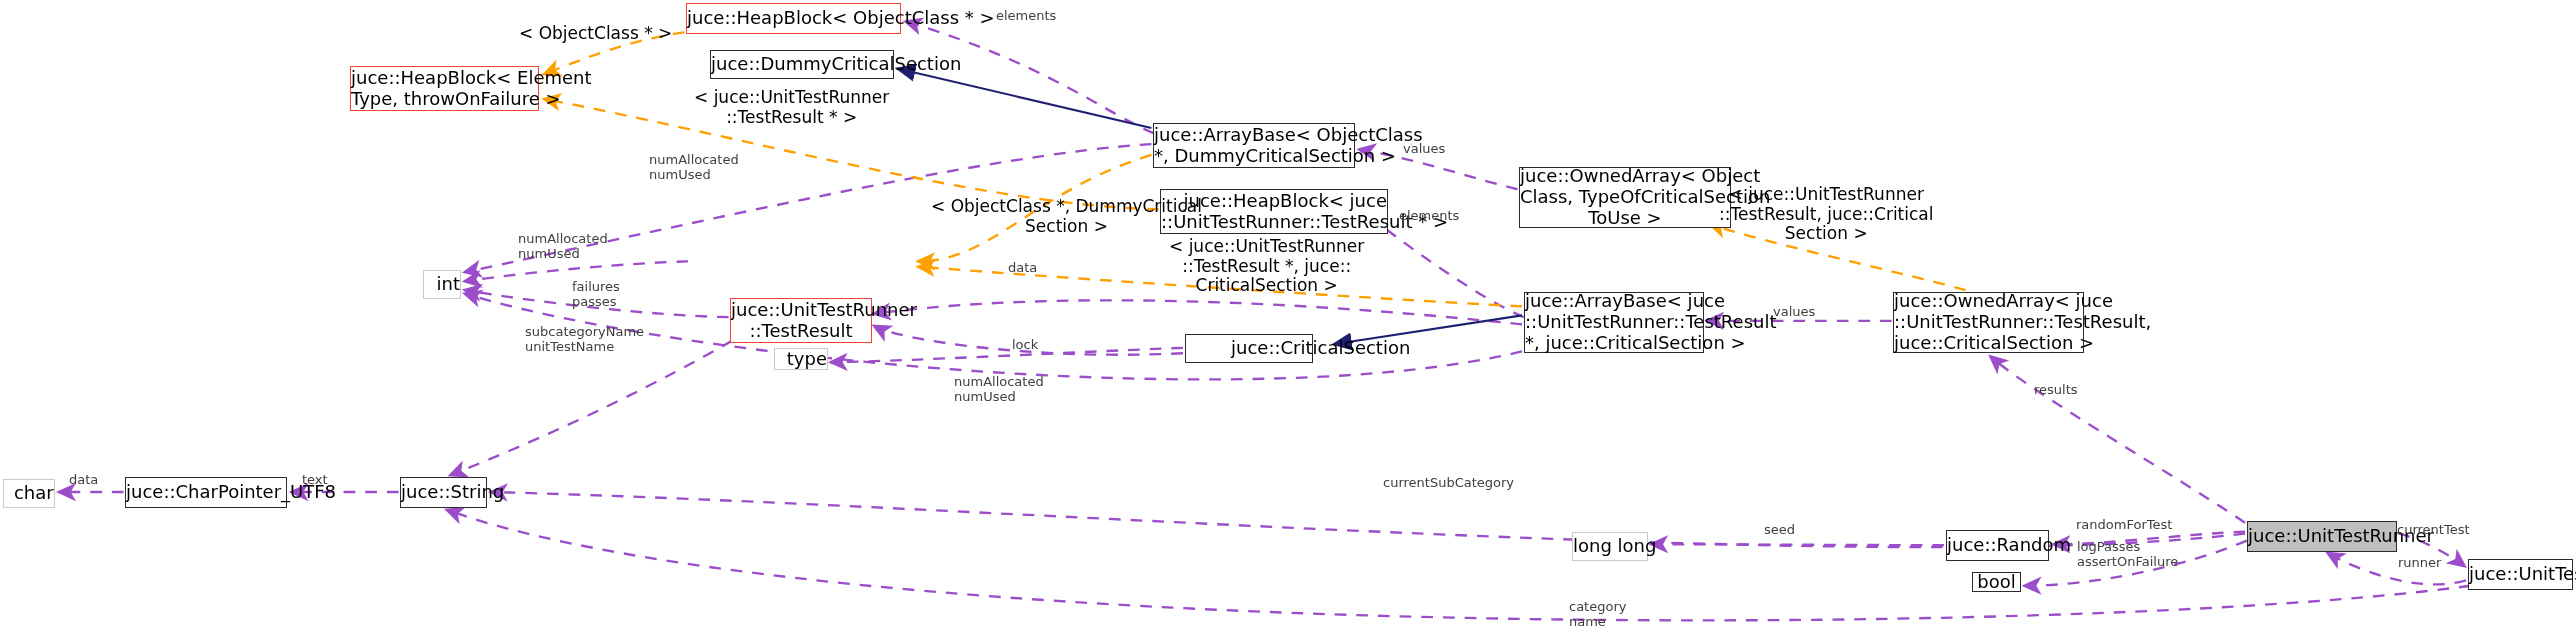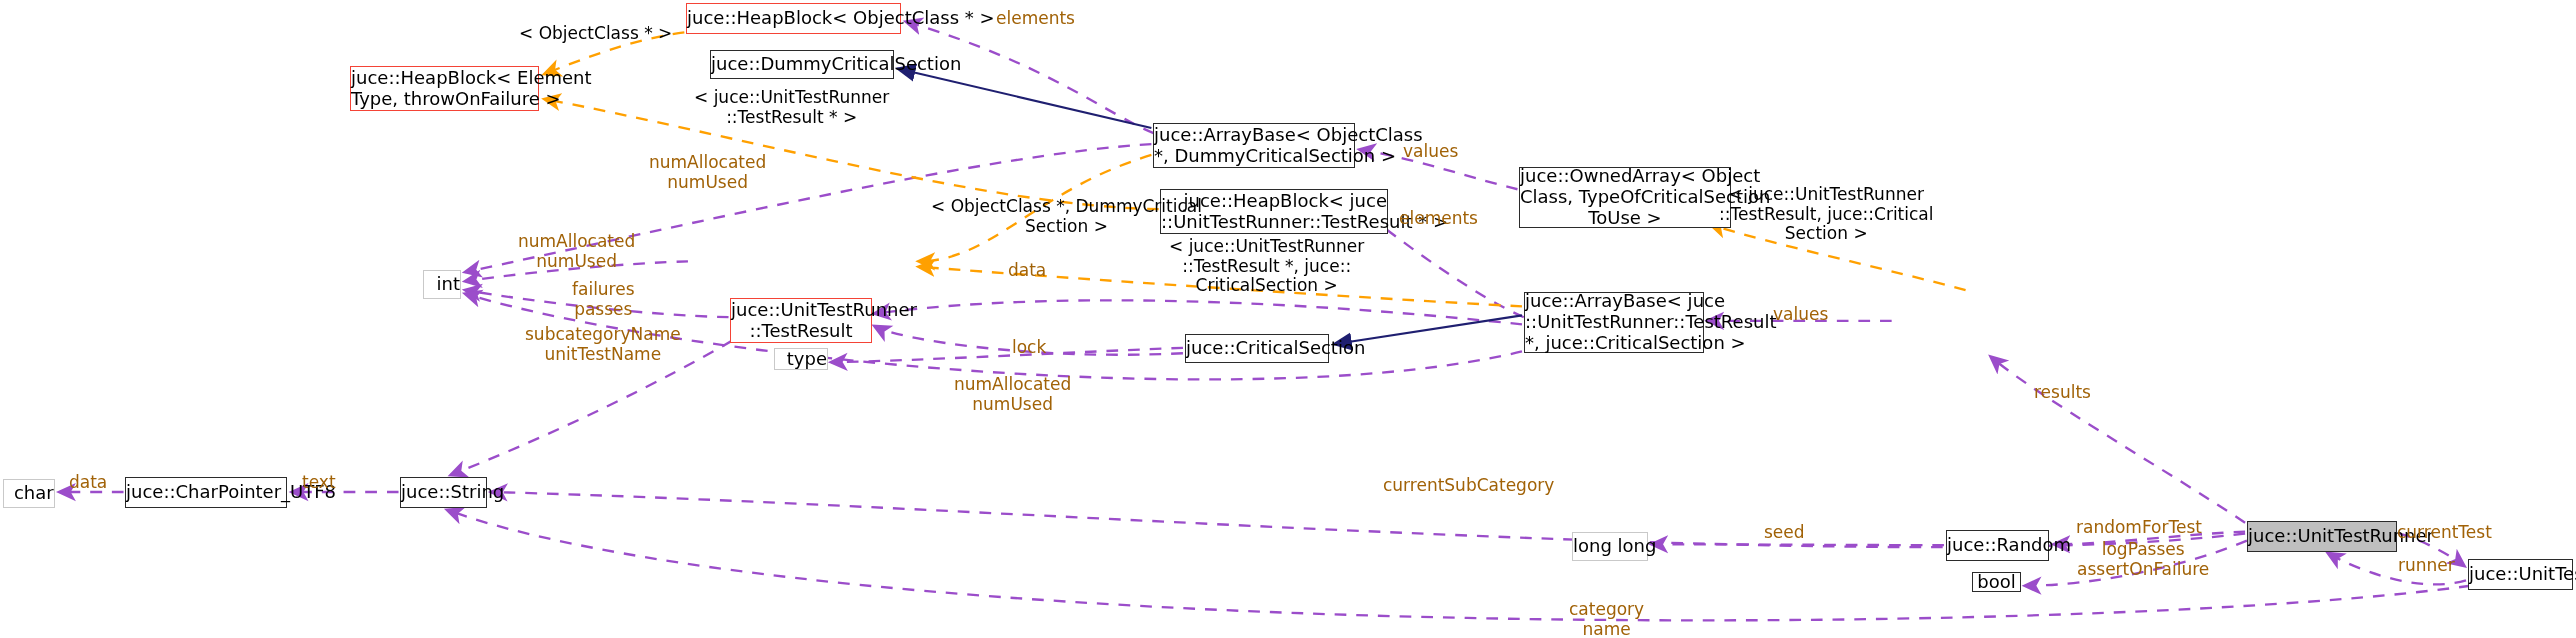--- a/index.html
+++ b/index.html
@@ -55,24 +55,24 @@
     font-size: 18px;
   }
   
   .n-builtin {
     border: 0.9px solid #c9c9c9;
     font-size: 18px;
     text-align: right;
   }
   .edgelabel {
     position: absolute;
-    color: #a16207;
-    font-size: 17px;
+    color: #404040;
+    font-size: 13px;
     line-height: 1.15;
-    text-align: center;
+    text-align: left;
     white-space: pre;
     background: transparent;
     z-index: 6;
   }
   .tmpllabel {
     position: absolute;
     color: #000000;
     font-size: 17px;
     line-height: 1.15;
     text-align: center;
@@ -204,22 +204,27 @@
     <span class="lbl">juce::UnitTestRunner
 ::TestResult</span>
   </div>
 
   <div class="node n-class" style="left:1524px;top:292px;width:180px;height:61px;">
     <span class="lbl">juce::ArrayBase&lt; juce
 ::UnitTestRunner::TestResult
 *, juce::CriticalSection &gt;</span>
   </div>
 
-
-  <div class="node n-class" style="left:1185px;top:334px;width:144px;height:29px;">
+  <div class="node n-class" style="left:1893px;top:292px;width:191px;height:61px;">
+    <span class="lbl">juce::OwnedArray&lt; juce
+::UnitTestRunner::TestResult,
+juce::CriticalSection &gt;</span>
+  </div>
+
+  <div class="node n-class" style="left:1185px;top:334px;width:128px;height:29px;padding-left:45px;">
     <span class="lbl">juce::CriticalSection</span>
   </div>
 
   <div class="node n-builtin" style="left:774px;top:348px;width:54px;height:22px;">
     <span class="lbl">type</span>
   </div>
 
   <div class="node n-builtin" style="left:2.7px;top:479px;width:52px;height:29px;">
     <span class="lbl">char</span>
   </div>

